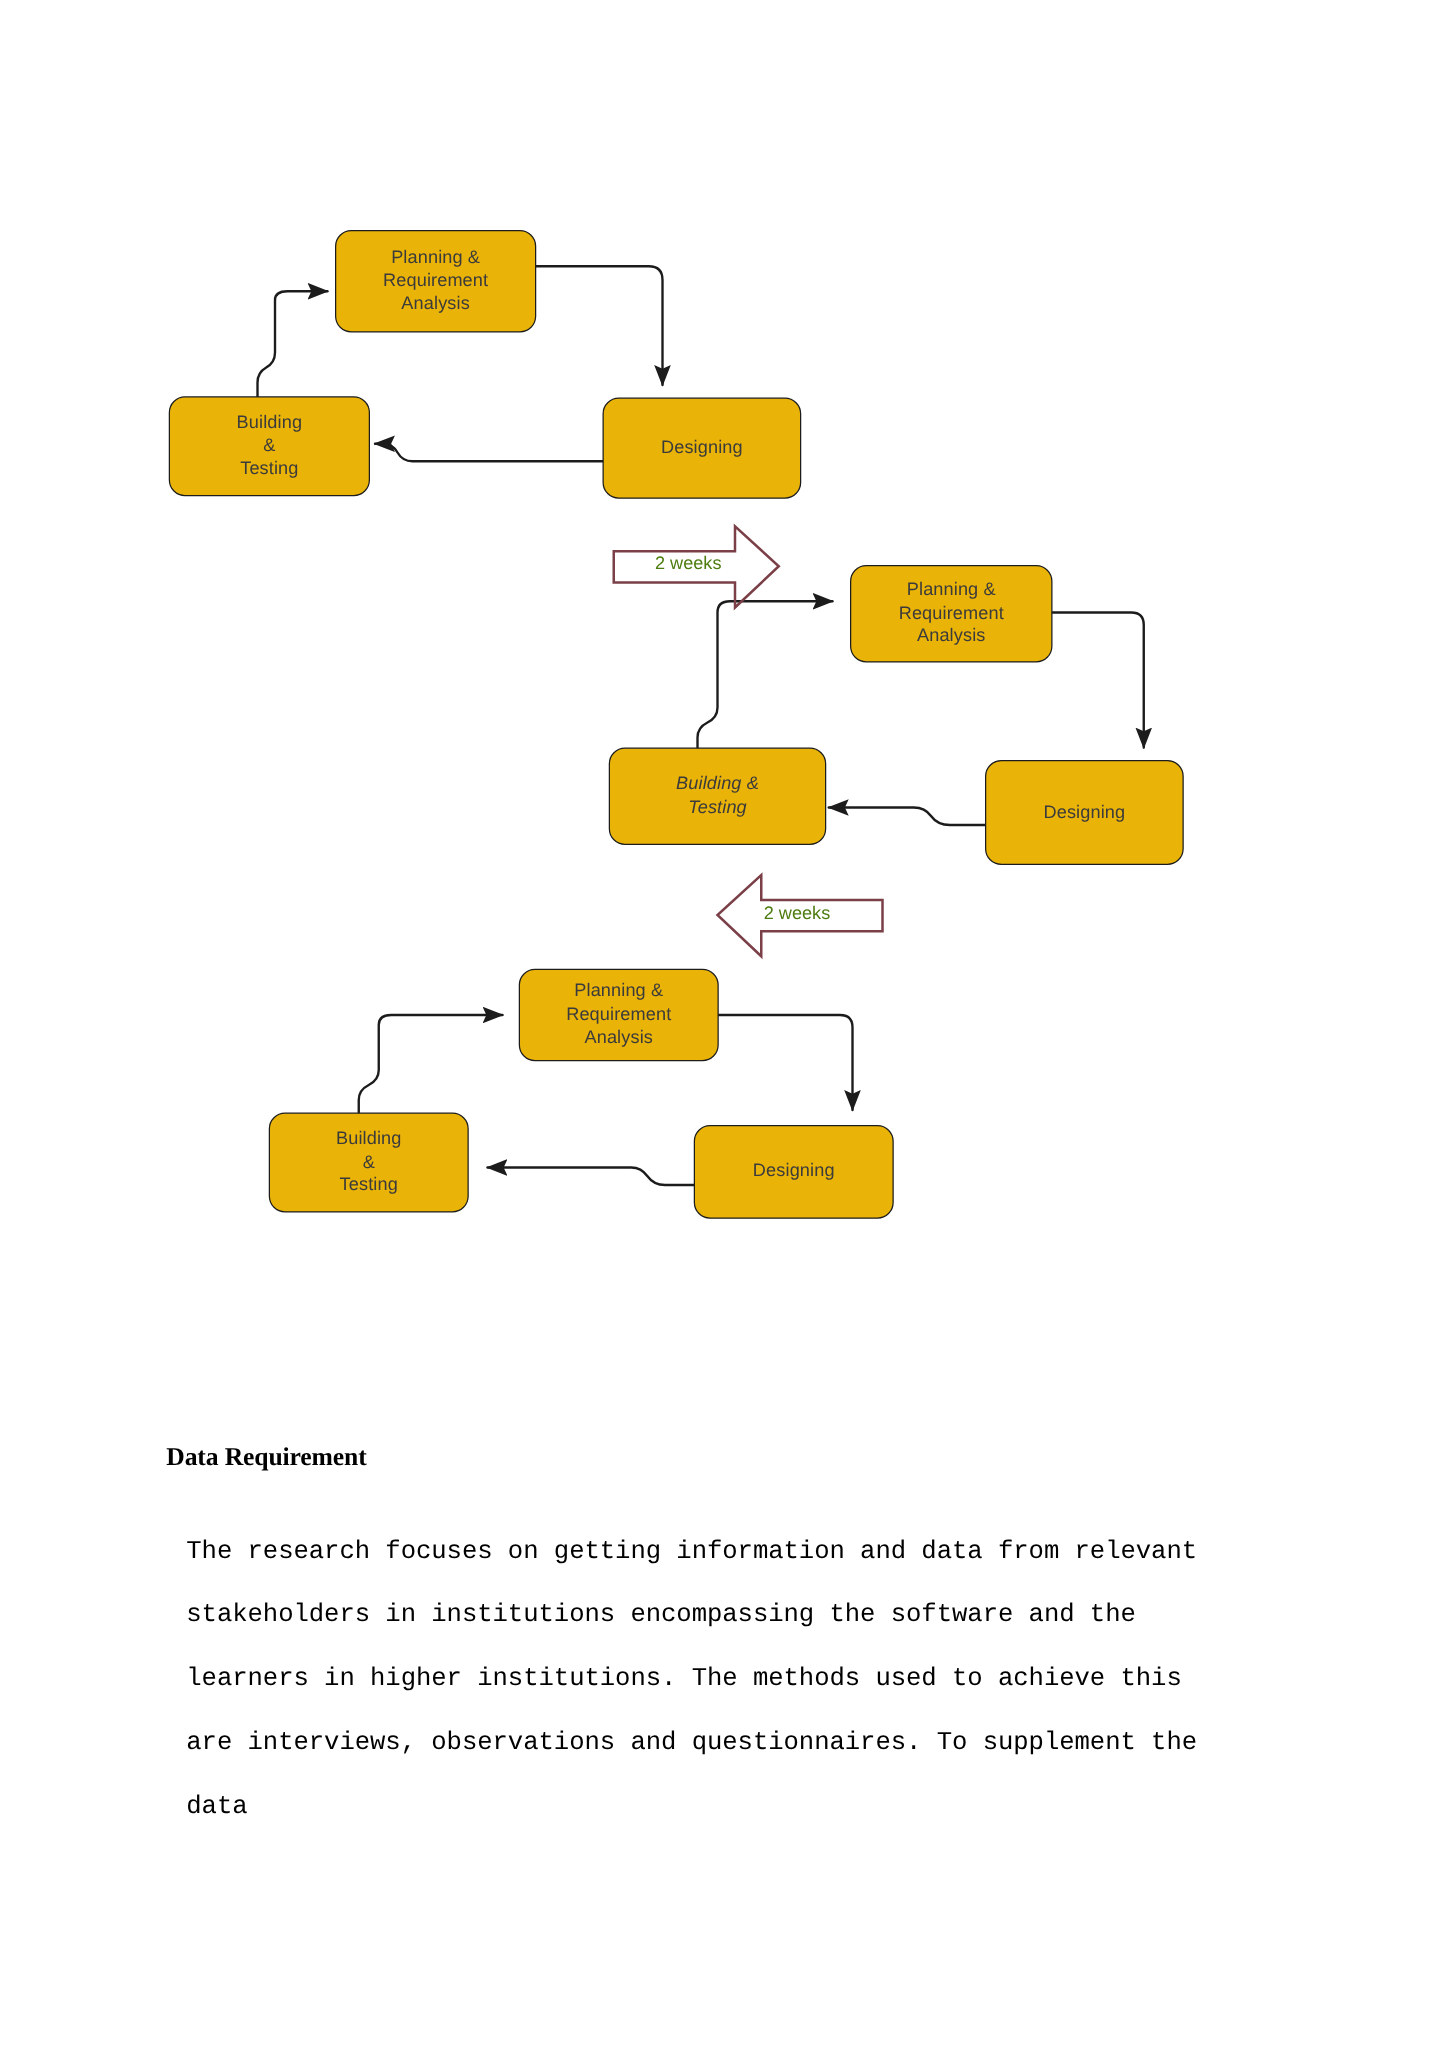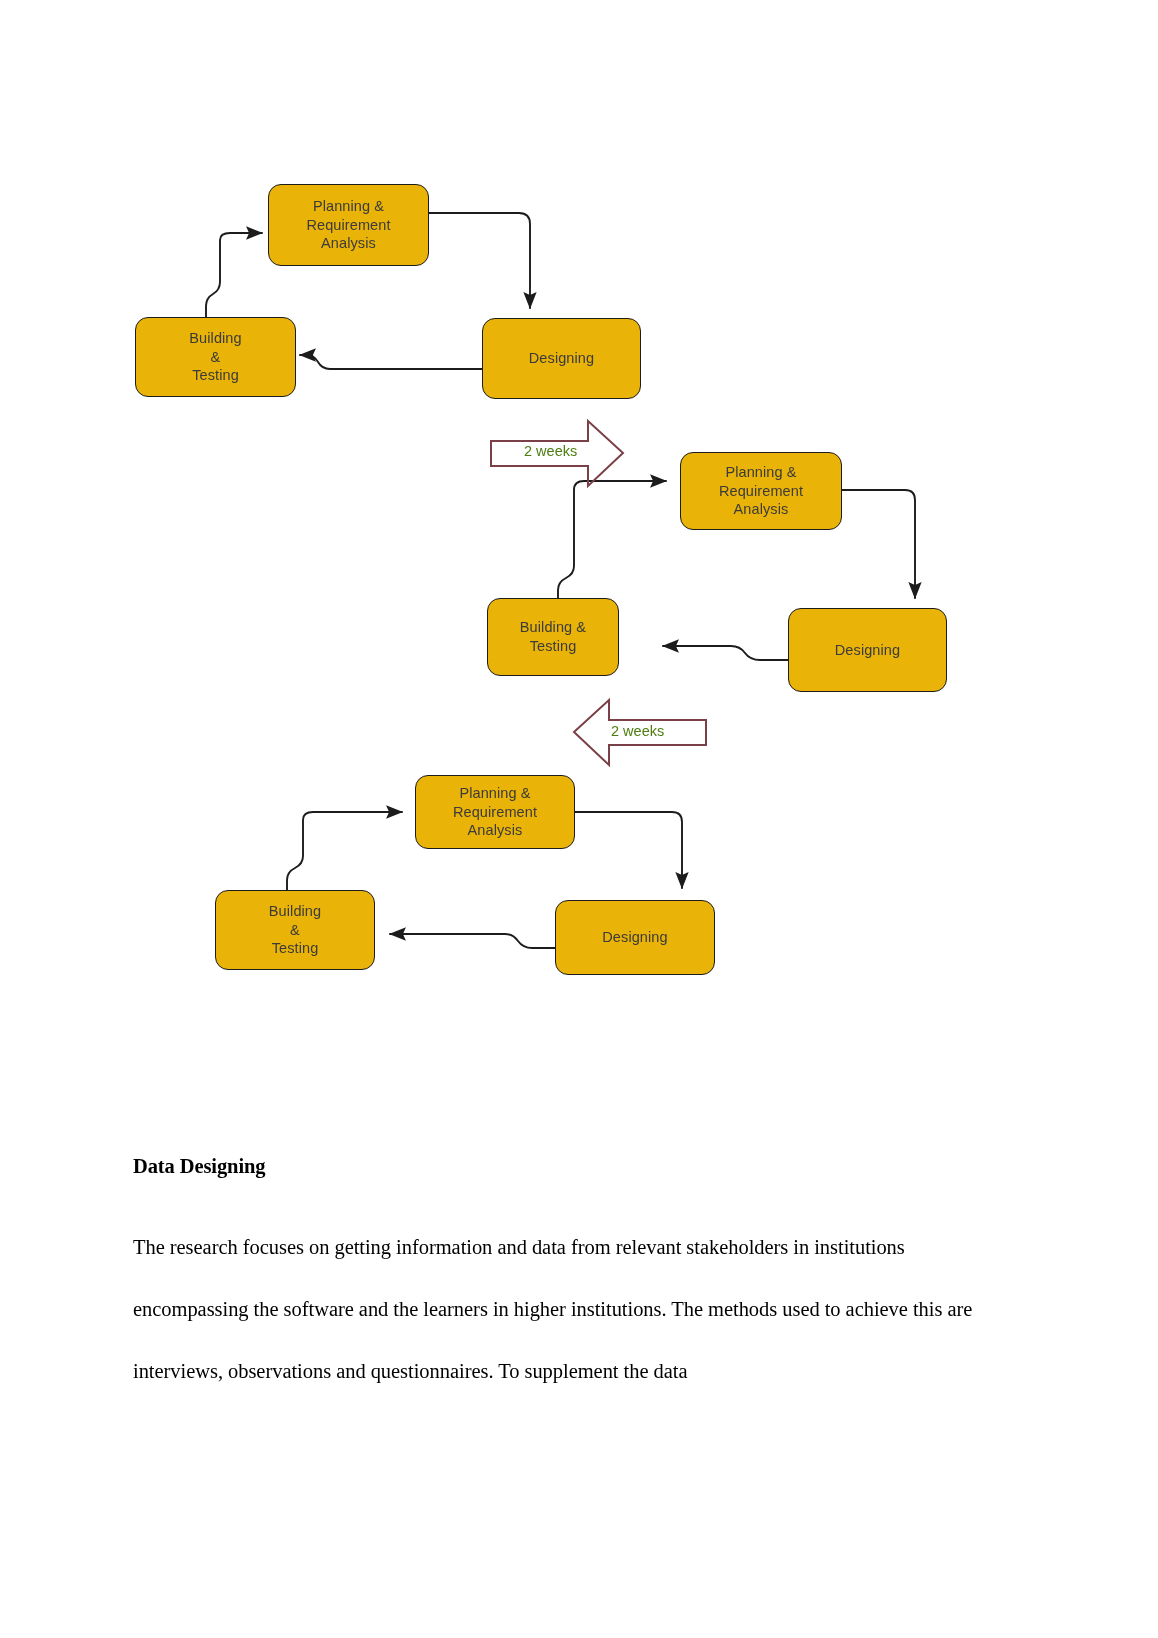--- a/index.html
+++ b/index.html
@@ -66,25 +66,25 @@
   }
   #section-heading {
     font-family: "Liberation Serif", "DejaVu Serif", serif;
     font-weight: bold;
     font-size: 20.5px;
     color: #000000;
     margin: 0 0 38px 0;
     letter-spacing: -0.1px;
   }
   #body-paragraph {
-    font-family: Liberation Serif, serif;
+    font-family: Liberation Mono, monospace;
     font-size: 20.5px;
     color: #000000;
-    line-height: 62px;
-    margin: 0;
+    line-height: 51px;
+    margin: 16px;
     letter-spacing: -0.05px;
     width: 845px;
   }
 </style>
 </head>
 <body>
 
 <div id="diagram-figure">
 
   <svg id="diagram-svg" viewBox="0 0 1158 1050">
@@ -130,34 +130,34 @@
 Testing</div>
 
   <div class="node-box" style="left:482px; top:318px; width:159px; height:81px;">Designing</div>
 
   <div class="arrow-label" style="left:524px; top:443px;">2 weeks</div>
 
   <div class="node-box" style="left:680px; top:452px; width:162px; height:78px;">Planning &amp;
 Requirement
 Analysis</div>
 
-  <div class="node-box" style="left:487px; top:598px; width:132px; height:78px;">Building &amp;
+  <div class="node-box" style="left:487px; top:598px; width:174px; height:78px;font-style:italic;">Building &amp;
 Testing</div>
 
   <div class="node-box" style="left:788px; top:608px; width:159px; height:84px;">Designing</div>
 
   <div class="arrow-label" style="left:611px; top:723px;">2 weeks</div>
 
   <div class="node-box" style="left:415px; top:775px; width:160px; height:74px;">Planning &amp;
 Requirement
 Analysis</div>
 
   <div class="node-box" style="left:215px; top:890px; width:160px; height:80px;">Building
 &amp;
 Testing</div>
 
   <div class="node-box" style="left:555px; top:900px; width:160px; height:75px;">Designing</div>
 </div>
 
 <div id="body-text">
-  <h2 id="section-heading">Data Designing</h2>
+  <h2 id="section-heading">Data Requirement</h2>
   <p id="body-paragraph">The research focuses on getting information and data from relevant stakeholders in institutions encompassing the software and the learners in higher institutions. The methods used to achieve this are interviews, observations and questionnaires. To supplement the data</p>
 </div>
 
 </body></html>

